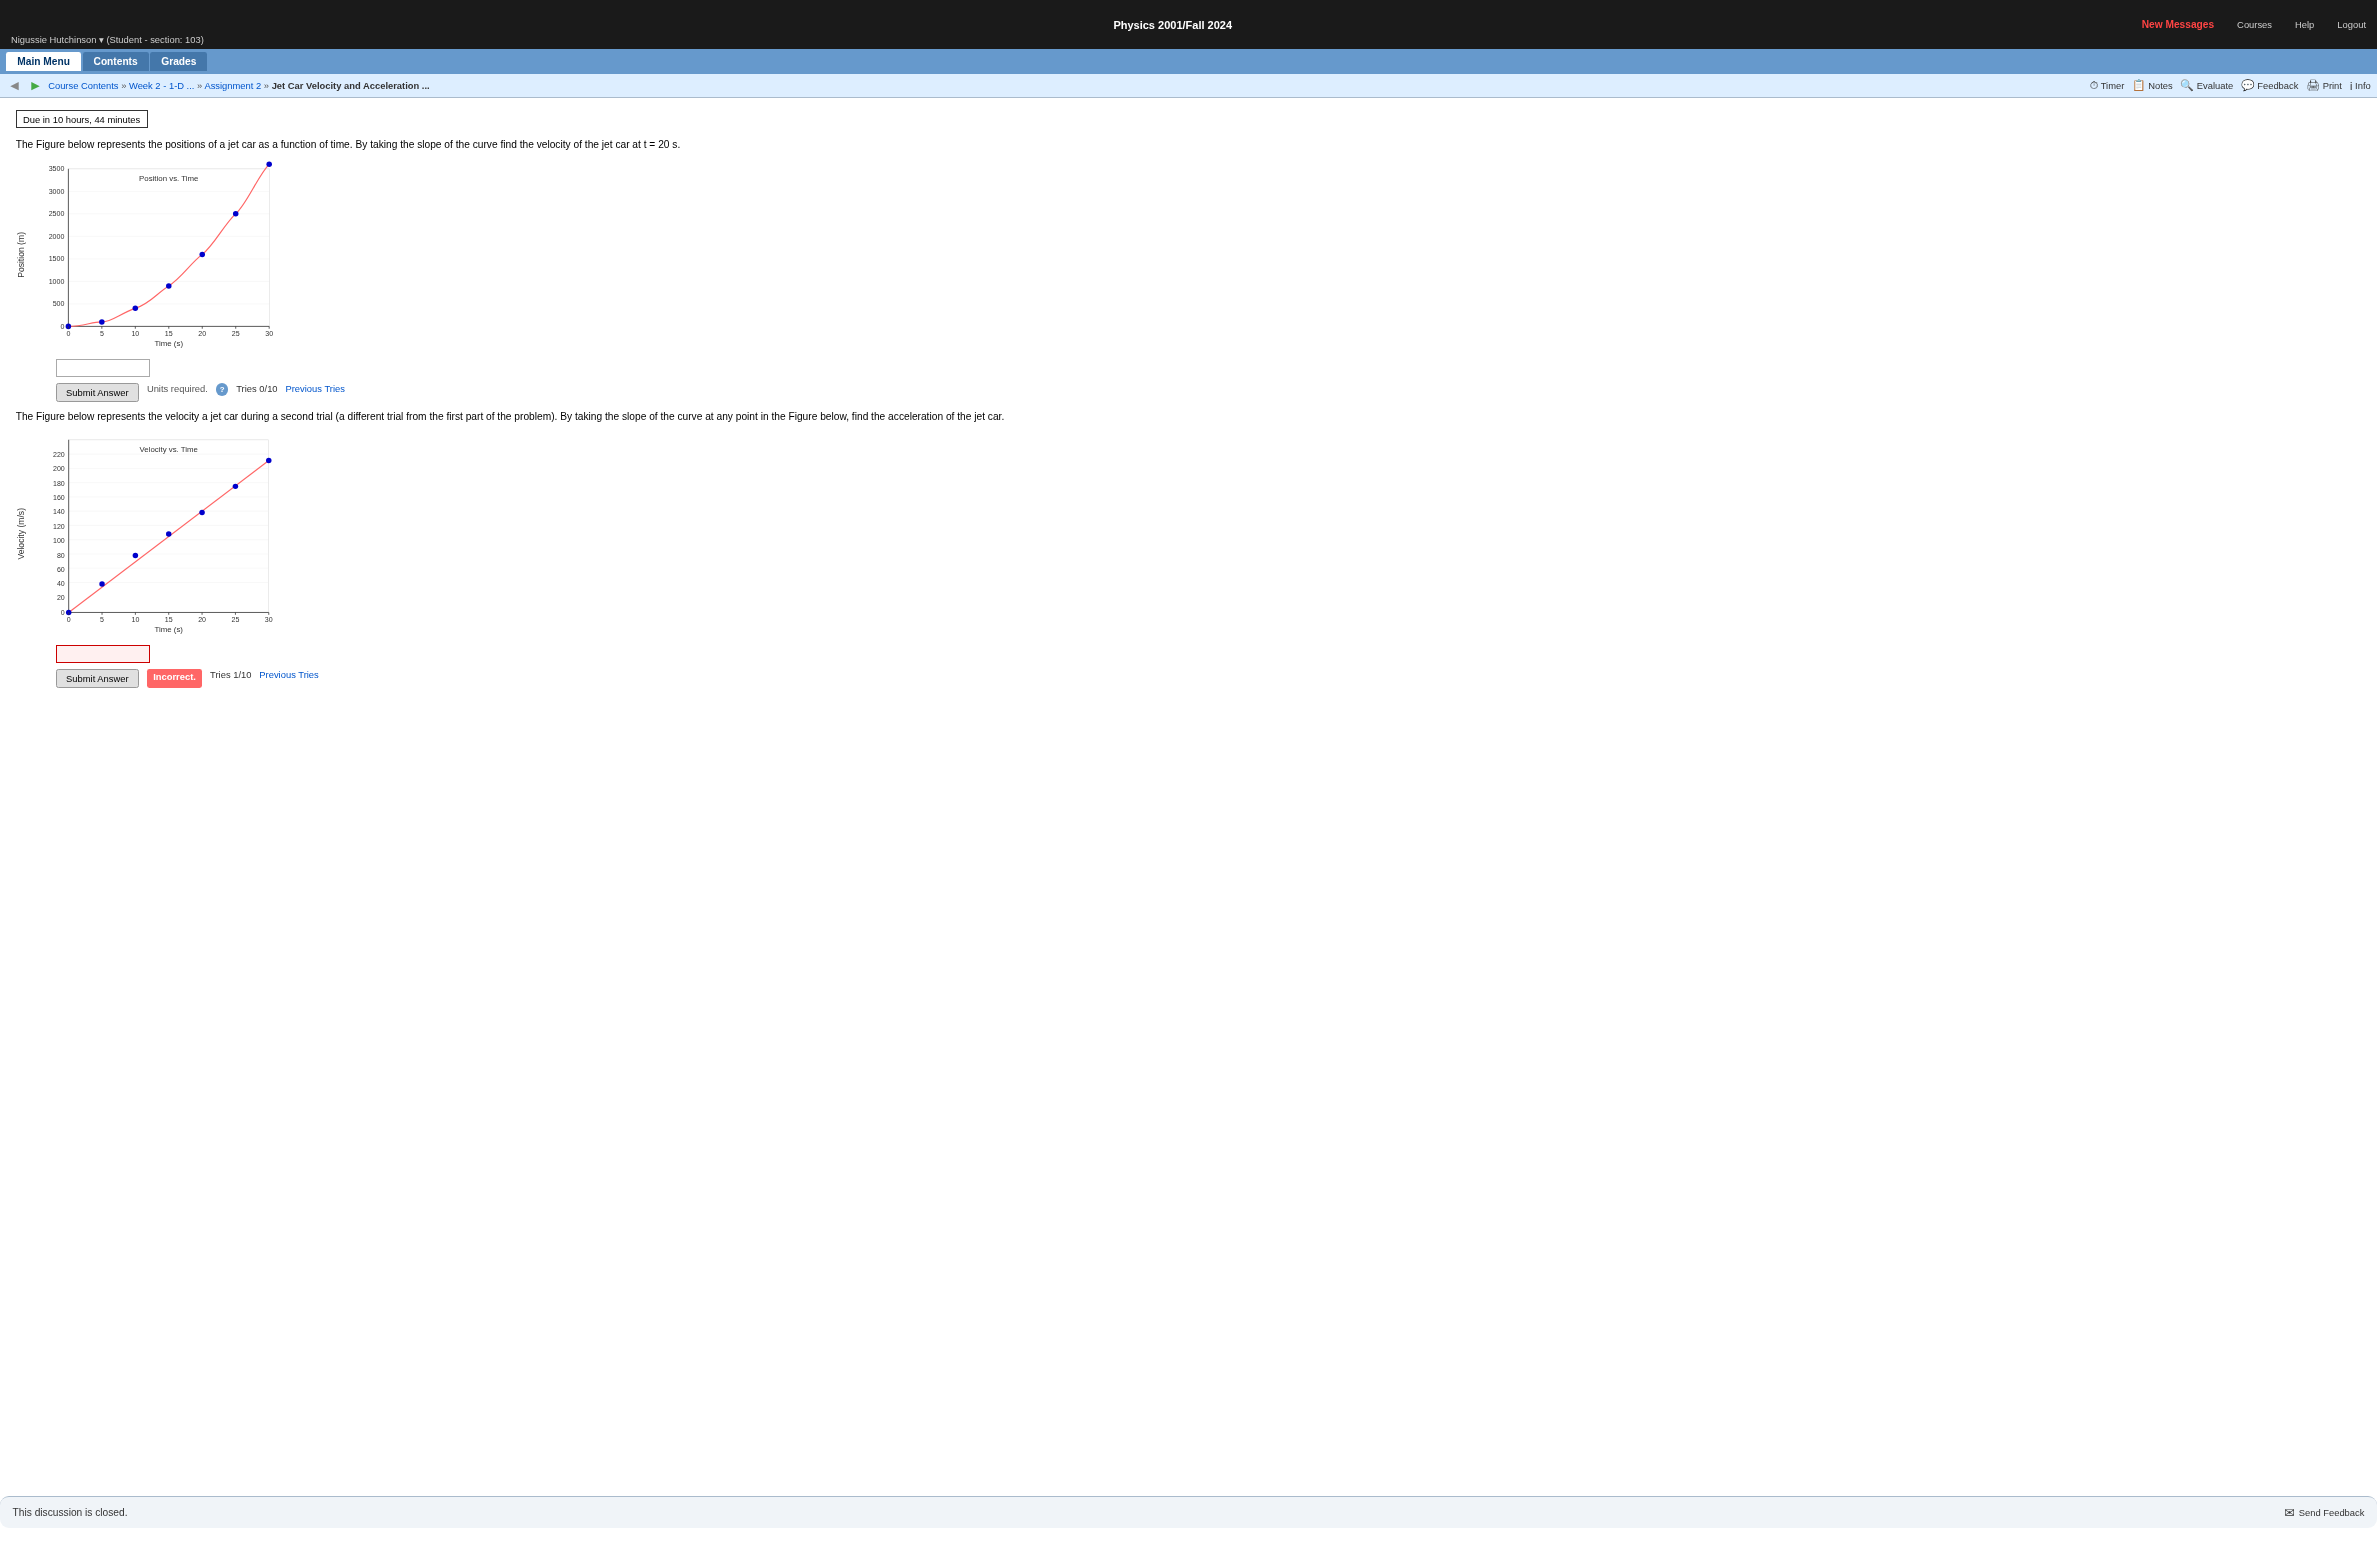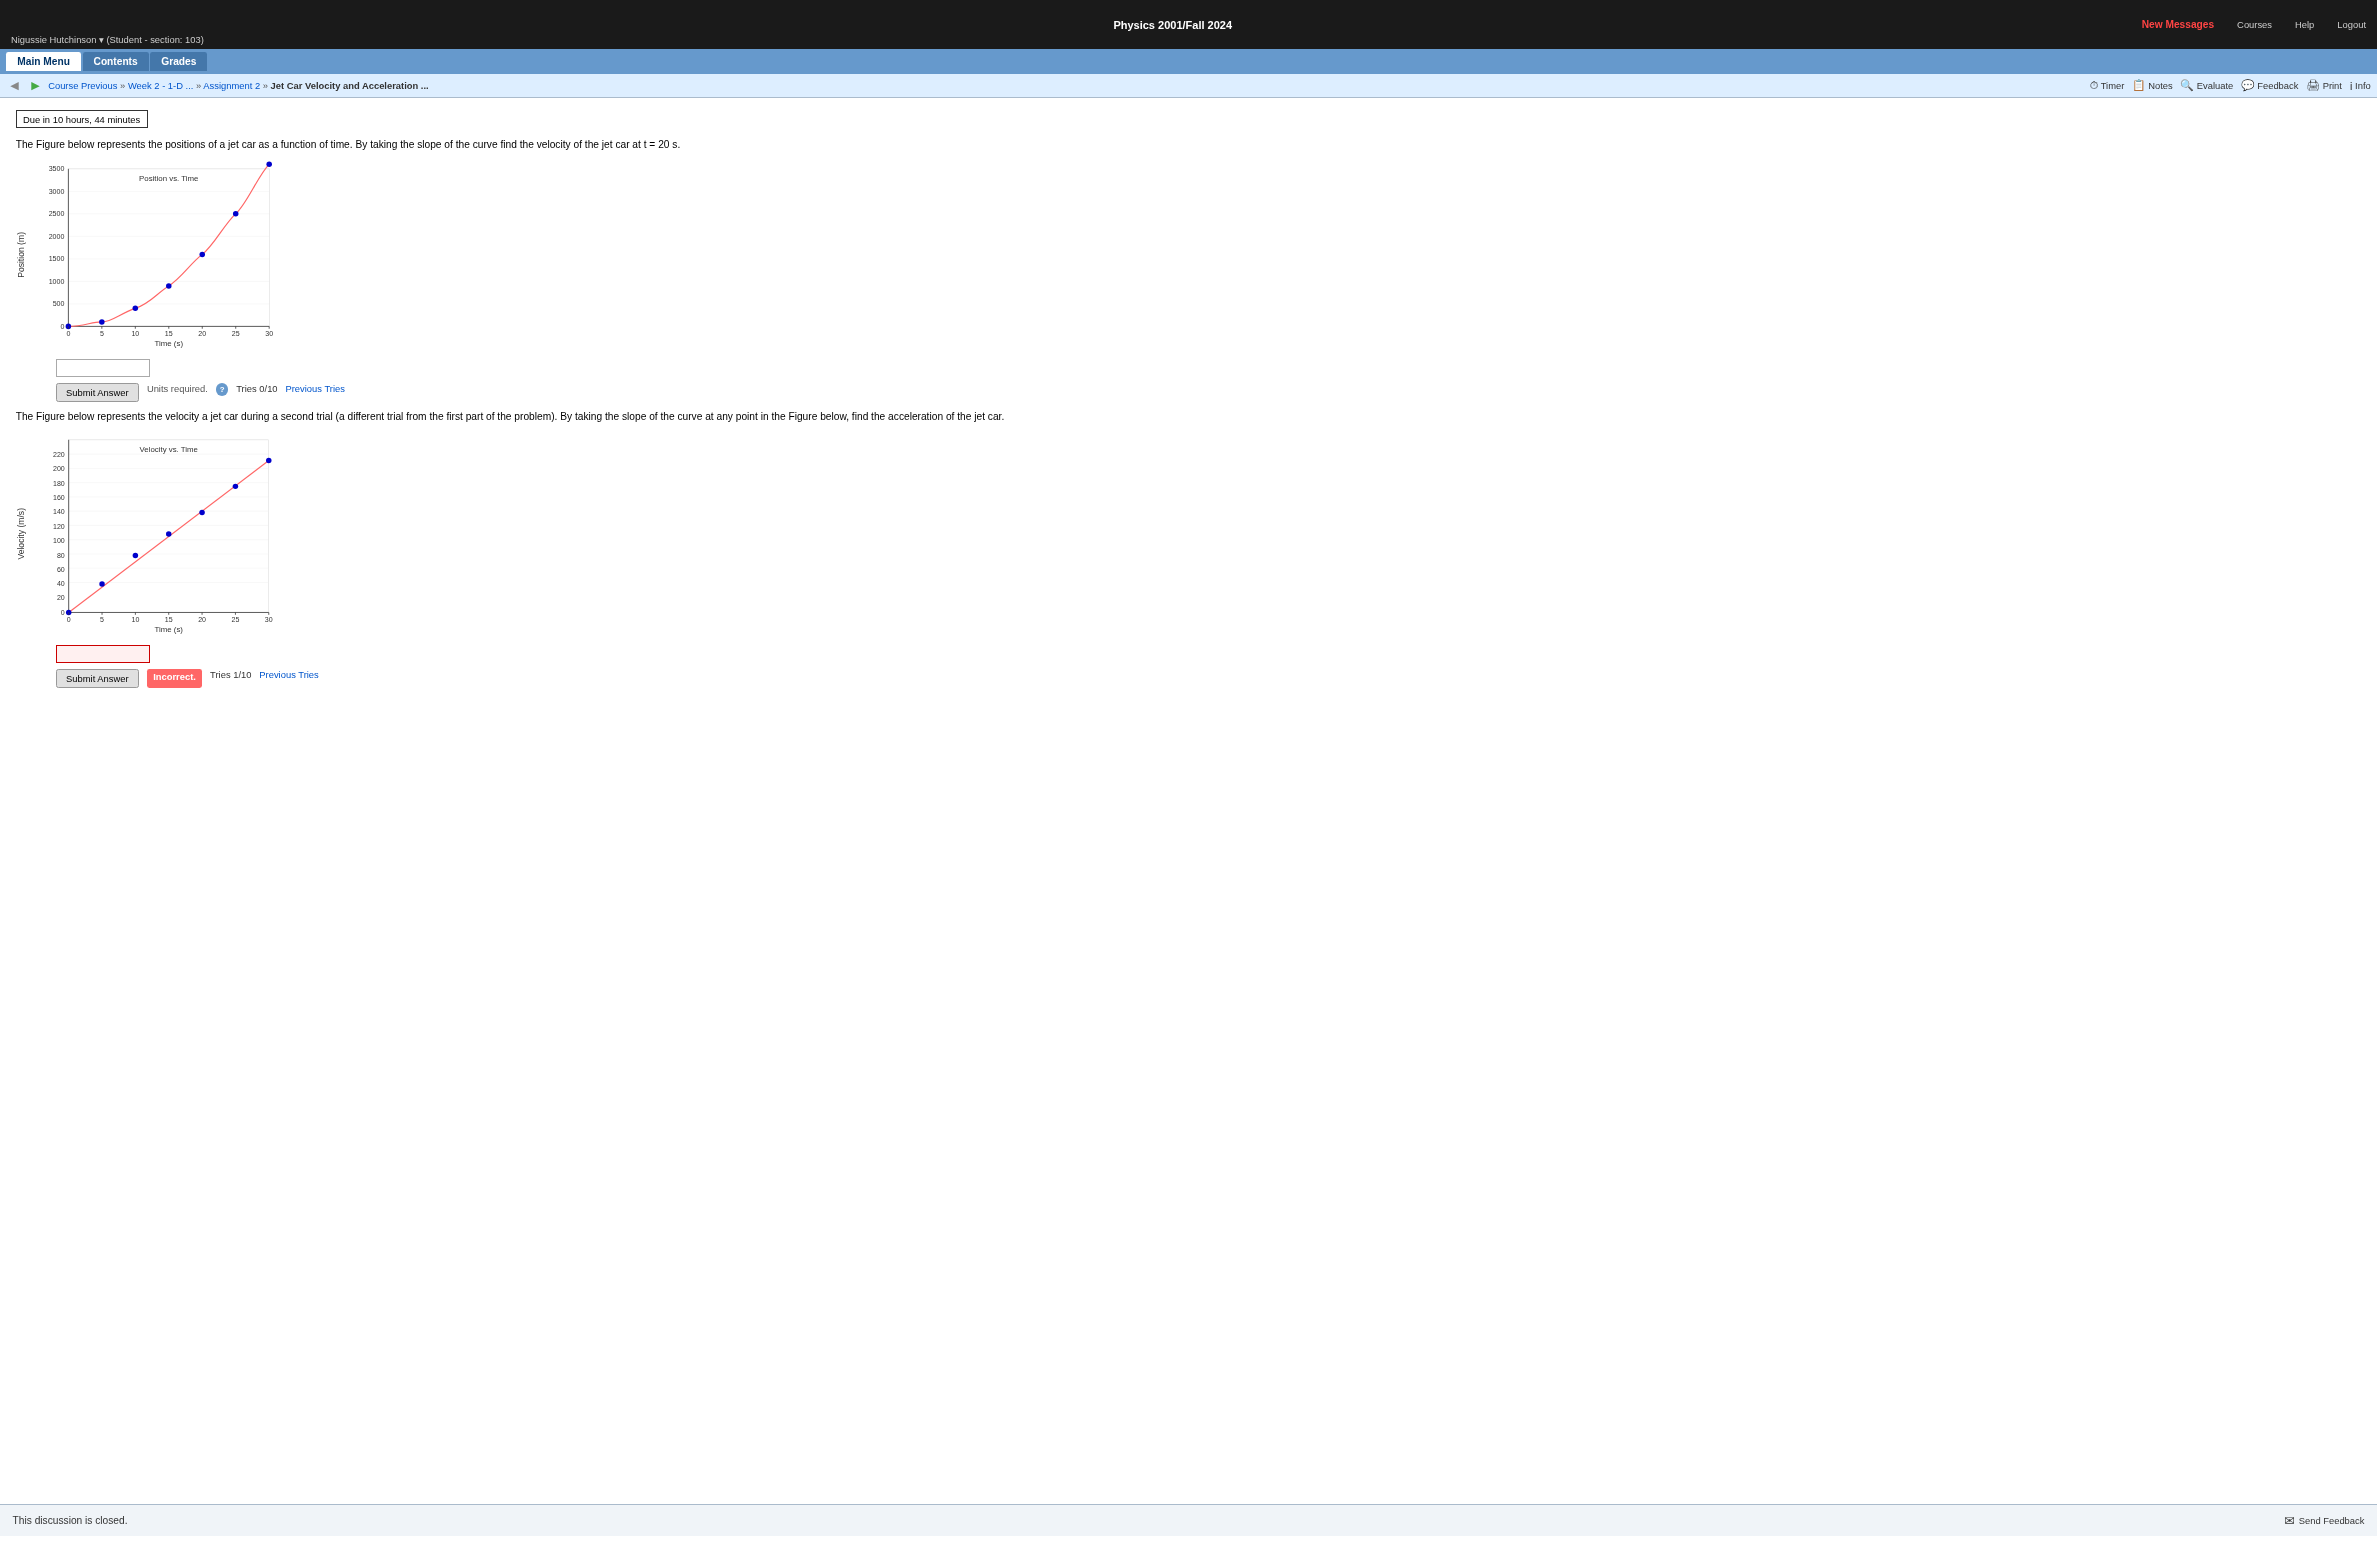--- a/index.html
+++ b/index.html
@@ -122,23 +122,24 @@
     .bottom-bar {
       border-top: 0.8px solid #aabbcc;
       background: #f0f4f8;
       padding: 7.9px 12.6px;
       display: flex;
       align-items: center;
       justify-content: space-between;
       font-size: 10.2px;
       color: #333;
       position: fixed;
-      bottom: 8px;
+      bottom: 16px;
       left: 0;
       right: 0;
+      border-radius: 9px;
     }
     .send-feedback-btn {
       display: flex; align-items: center; gap: 3.9px;
       background: none; border: none; cursor: pointer;
       color: #333; font-size: 9.4px;
     }
     .send-feedback-icon { font-size: 12.6px; }
 
     
     .chart-y-label {
@@ -170,21 +171,21 @@
   <button class="nav-btn active">Main Menu</button>
   <button class="nav-btn">Contents</button>
   <button class="nav-btn">Grades</button>
 </div>
 
 <div class="breadcrumb-bar">
   <div class="breadcrumb-left">
     <button class="breadcrumb-nav-btn breadcrumb-back">◀</button>
     <button class="breadcrumb-nav-btn breadcrumb-forward">▶</button>
     <span class="breadcrumb-text">
-      <a>Course Previous</a>
+      <a>Course Contents</a>
       <span> » </span>
       <a>Week 2 - 1-D ...</a>
       <span> » </span>
       <a>Assignment 2</a>
       <span> » </span>
       <span class="current">Jet Car Velocity and Acceleration ...</span>
     </span>
   </div>
   <div class="breadcrumb-right">
     <a class="bc-tool">

